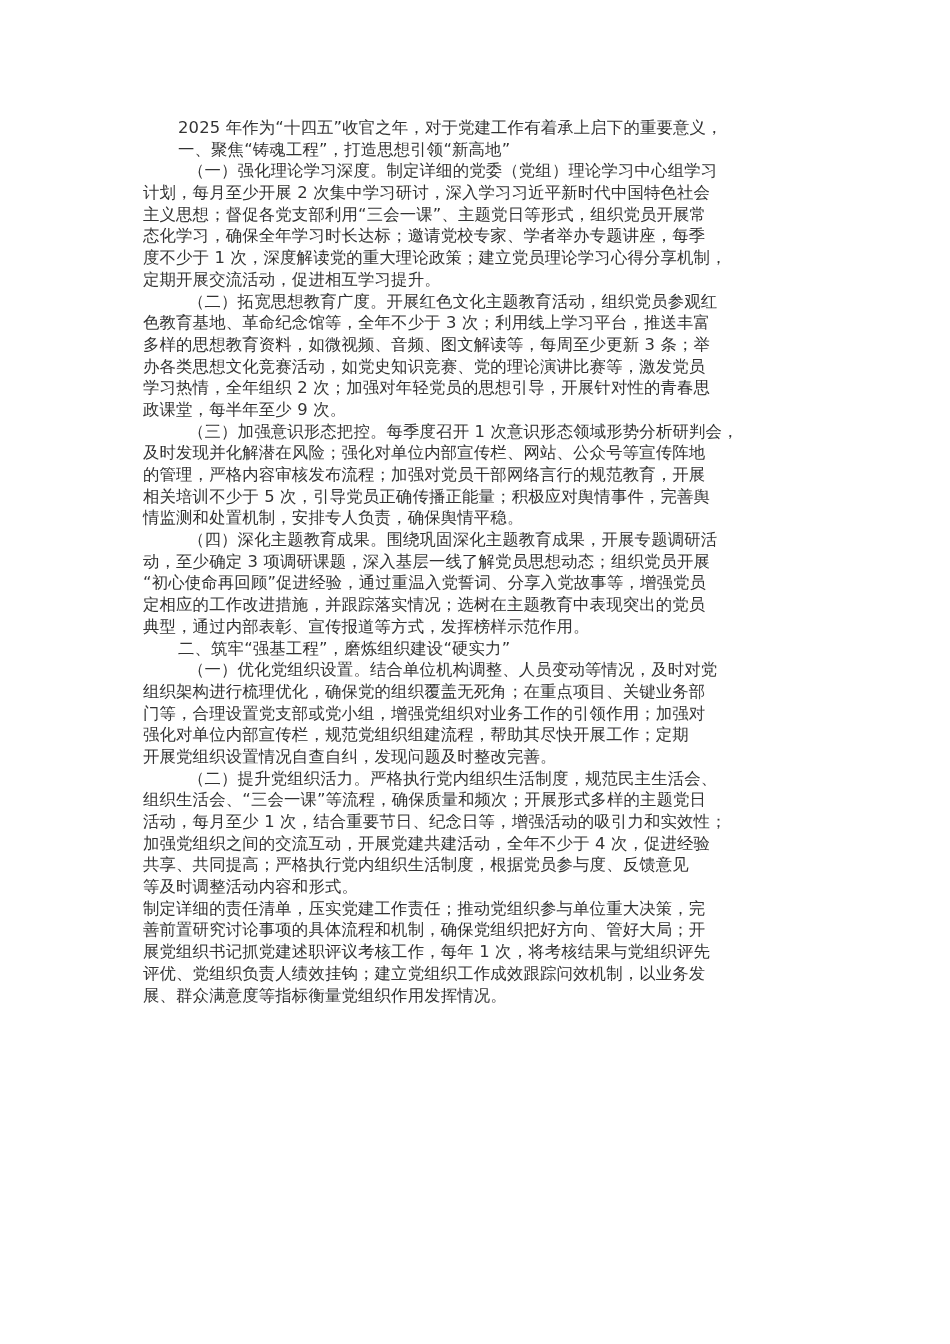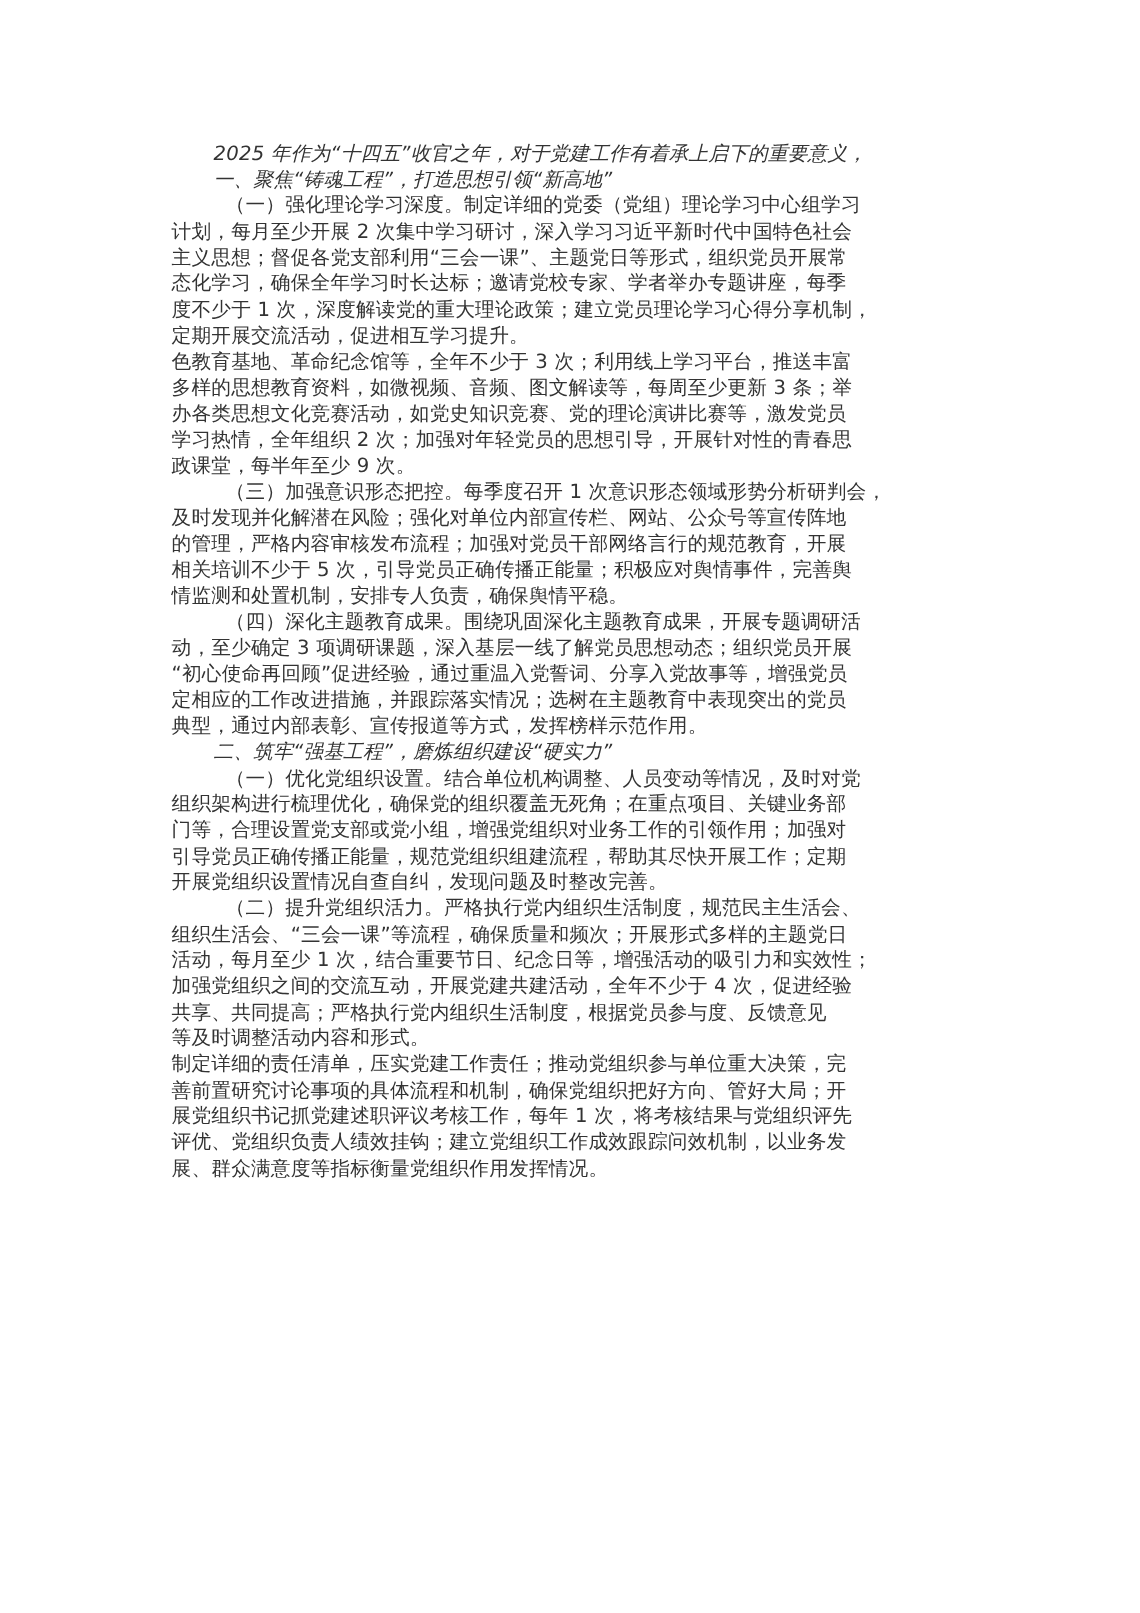--- a/index.html
+++ b/index.html
@@ -7,55 +7,56 @@
   .page { position:absolute; left:143px; top:117px; width:680px; }
   .line {
     font-family: "DejaVu Sans", "Liberation Sans", sans-serif;
     font-size:16.4px;
     line-height:21.7px;
     height:21.7px;
     color:#333333;
     white-space:nowrap;
     letter-spacing:0.15px;
   }
-  .indent1 { padding-left:35px;font-style:italic; }
+  .indent1 { padding-left:35px; }
   .indent2 { padding-left:45px; }
 </style>
 </head>
 <body>
 
 <div class="page">
   <div class="line indent1">2025 年作为“十四五”收官之年，对于党建工作有着承上启下的重要意义，</div>
   <div class="line indent1">一、聚焦“铸魂工程”，打造思想引领“新高地”</div>
   <div class="line indent2">（一）强化理论学习深度。制定详细的党委（党组）理论学习中心组学习</div>
   <div class="line">计划，每月至少开展 2 次集中学习研讨，深入学习习近平新时代中国特色社会</div>
   <div class="line">主义思想；督促各党支部利用“三会一课”、主题党日等形式，组织党员开展常</div>
   <div class="line">态化学习，确保全年学习时长达标；邀请党校专家、学者举办专题讲座，每季</div>
   <div class="line">度不少于 1 次，深度解读党的重大理论政策；建立党员理论学习心得分享机制，</div>
   <div class="line">定期开展交流活动，促进相互学习提升。</div>
+  <div class="line indent2">（二）拓宽思想教育广度。开展红色文化主题教育活动，组织党员参观红</div>
   <div class="line">色教育基地、革命纪念馆等，全年不少于 3 次；利用线上学习平台，推送丰富</div>
   <div class="line">多样的思想教育资料，如微视频、音频、图文解读等，每周至少更新 3 条；举</div>
   <div class="line">办各类思想文化竞赛活动，如党史知识竞赛、党的理论演讲比赛等，激发党员</div>
   <div class="line">学习热情，全年组织 2 次；加强对年轻党员的思想引导，开展针对性的青春思</div>
   <div class="line">政课堂，每半年至少 9 次。</div>
   <div class="line indent2">（三）加强意识形态把控。每季度召开 1 次意识形态领域形势分析研判会，</div>
   <div class="line">及时发现并化解潜在风险；强化对单位内部宣传栏、网站、公众号等宣传阵地</div>
   <div class="line">的管理，严格内容审核发布流程；加强对党员干部网络言行的规范教育，开展</div>
   <div class="line">相关培训不少于 5 次，引导党员正确传播正能量；积极应对舆情事件，完善舆</div>
   <div class="line">情监测和处置机制，安排专人负责，确保舆情平稳。</div>
   <div class="line indent2">（四）深化主题教育成果。围绕巩固深化主题教育成果，开展专题调研活</div>
   <div class="line">动，至少确定 3 项调研课题，深入基层一线了解党员思想动态；组织党员开展</div>
   <div class="line">“初心使命再回顾”促进经验，通过重温入党誓词、分享入党故事等，增强党员</div>
   <div class="line">定相应的工作改进措施，并跟踪落实情况；选树在主题教育中表现突出的党员</div>
   <div class="line">典型，通过内部表彰、宣传报道等方式，发挥榜样示范作用。</div>
   <div class="line indent1">二、筑牢“强基工程”，磨炼组织建设“硬实力”</div>
   <div class="line indent2">（一）优化党组织设置。结合单位机构调整、人员变动等情况，及时对党</div>
   <div class="line">组织架构进行梳理优化，确保党的组织覆盖无死角；在重点项目、关键业务部</div>
   <div class="line">门等，合理设置党支部或党小组，增强党组织对业务工作的引领作用；加强对</div>
-  <div class="line">引导党员正确传播正能量，规范党组织组建流程，帮助其尽快开展工作；定期</div>
+  <div class="line">强化对单位内部宣传栏，规范党组织组建流程，帮助其尽快开展工作；定期</div>
   <div class="line">开展党组织设置情况自查自纠，发现问题及时整改完善。</div>
   <div class="line indent2">（二）提升党组织活力。严格执行党内组织生活制度，规范民主生活会、</div>
   <div class="line">组织生活会、“三会一课”等流程，确保质量和频次；开展形式多样的主题党日</div>
   <div class="line">活动，每月至少 1 次，结合重要节日、纪念日等，增强活动的吸引力和实效性；</div>
   <div class="line">加强党组织之间的交流互动，开展党建共建活动，全年不少于 4 次，促进经验</div>
   <div class="line">共享、共同提高；严格执行党内组织生活制度，根据党员参与度、反馈意见</div>
   <div class="line">等及时调整活动内容和形式。</div>
   <div class="line">制定详细的责任清单，压实党建工作责任；推动党组织参与单位重大决策，完</div>
   <div class="line">善前置研究讨论事项的具体流程和机制，确保党组织把好方向、管好大局；开</div>
   <div class="line">展党组织书记抓党建述职评议考核工作，每年 1 次，将考核结果与党组织评先</div>

